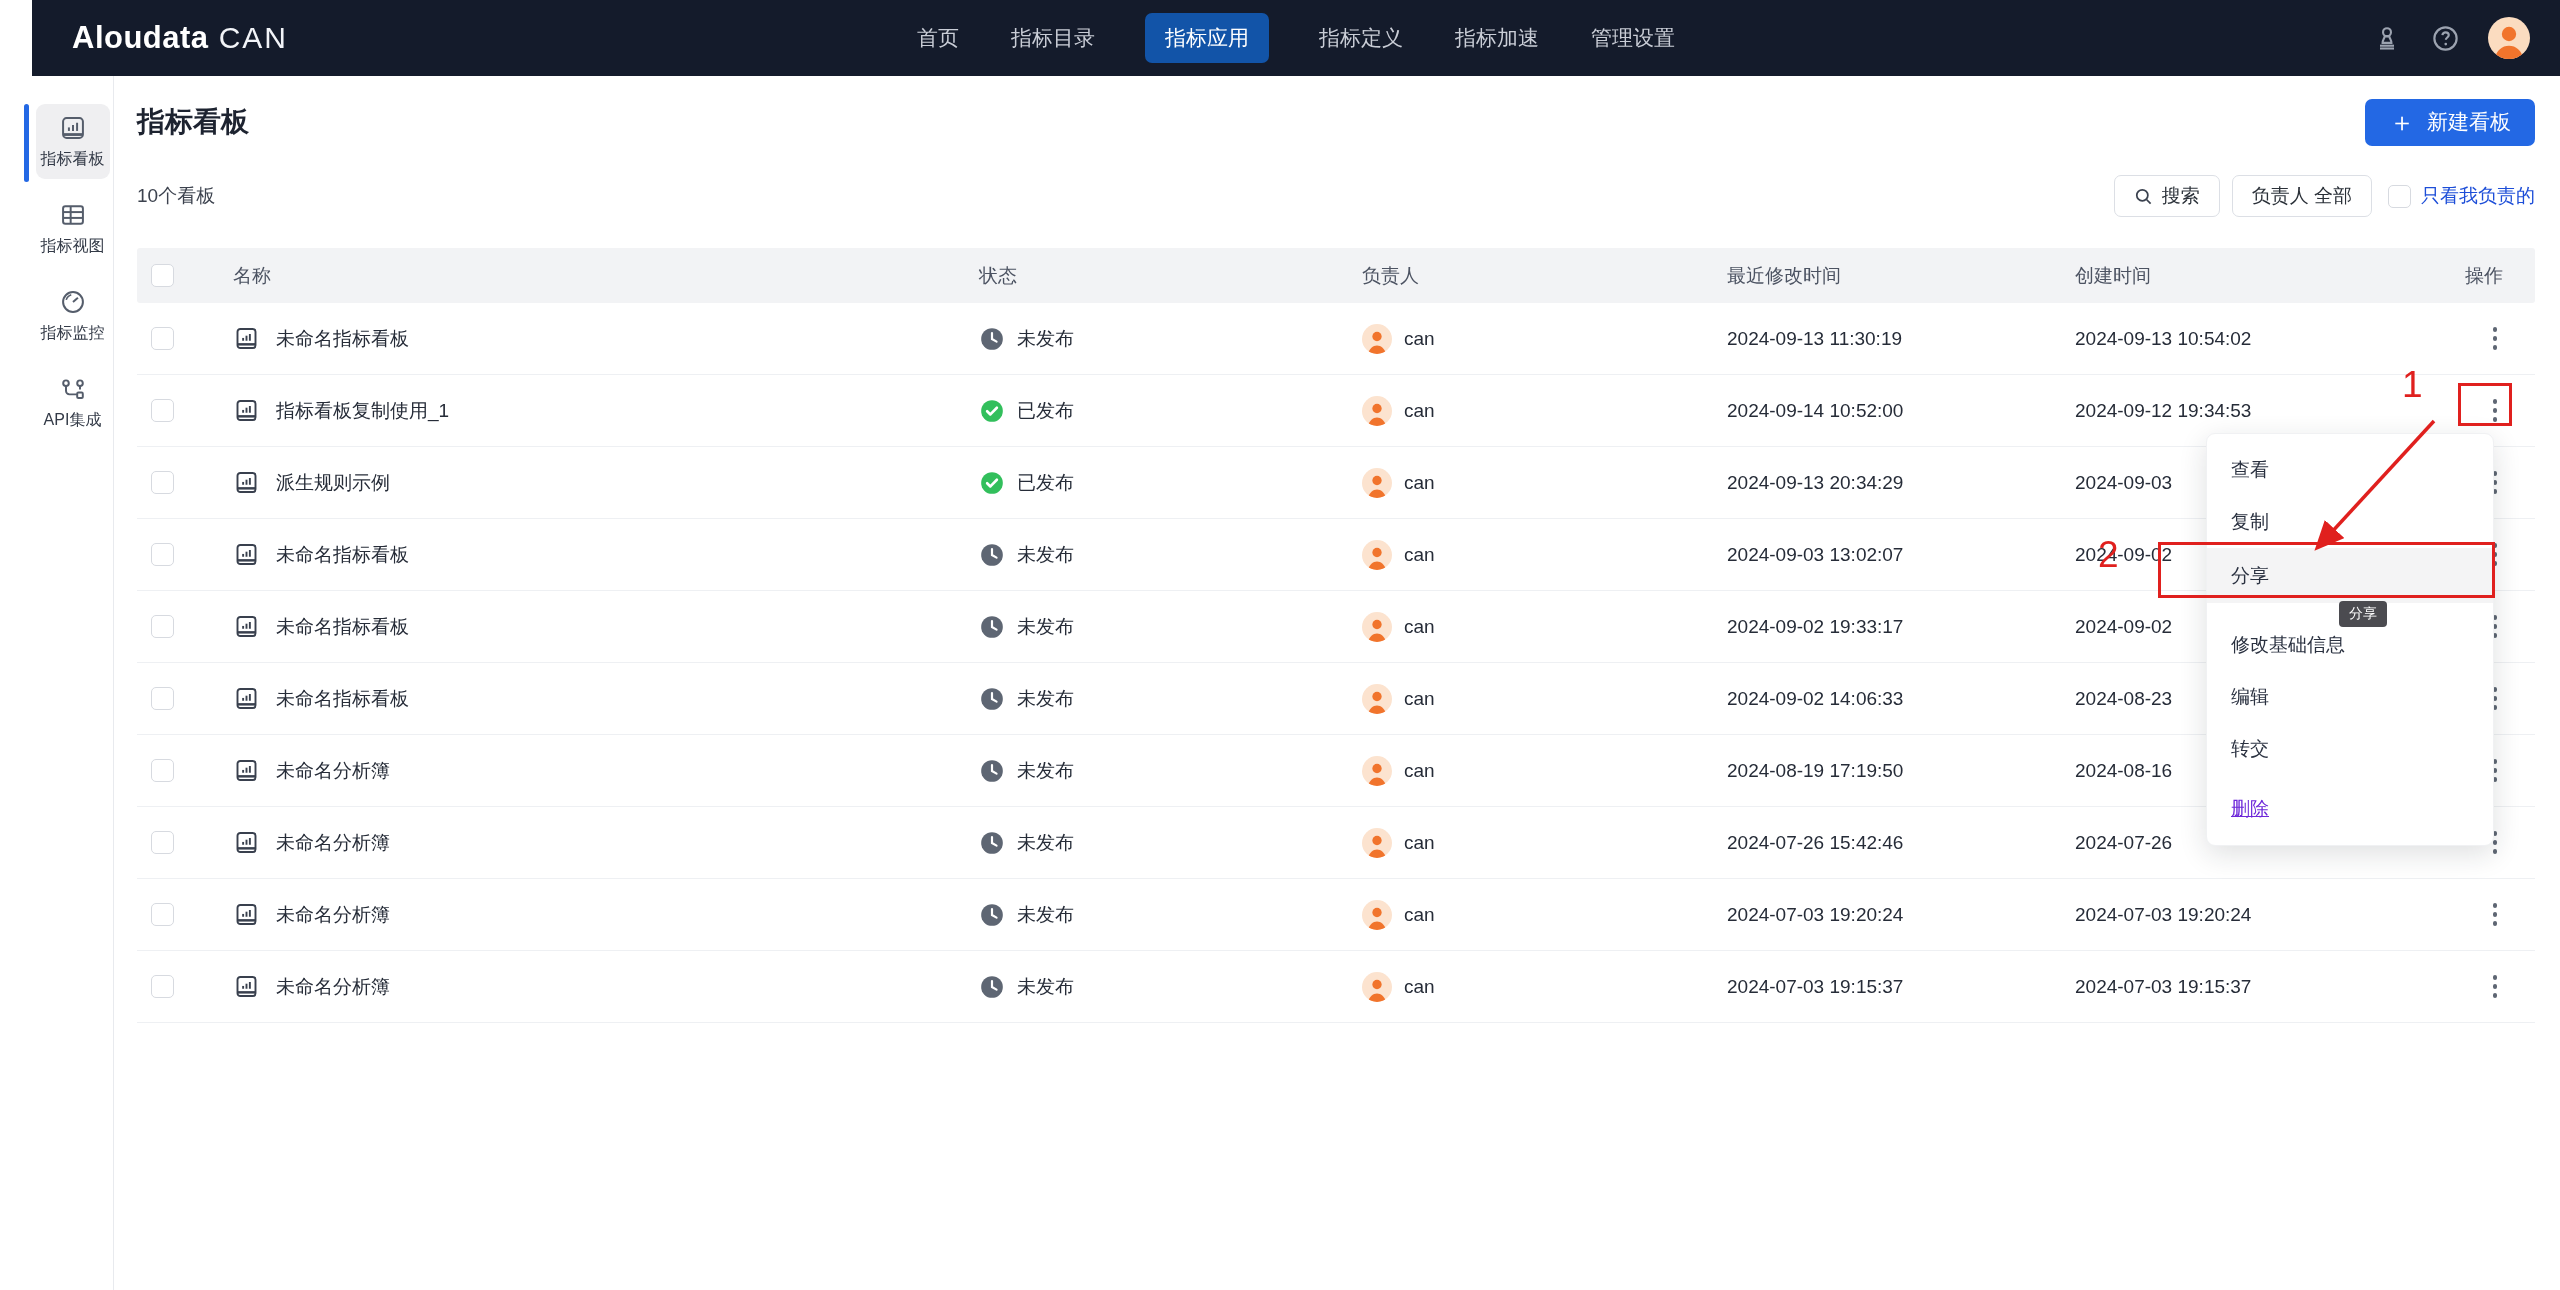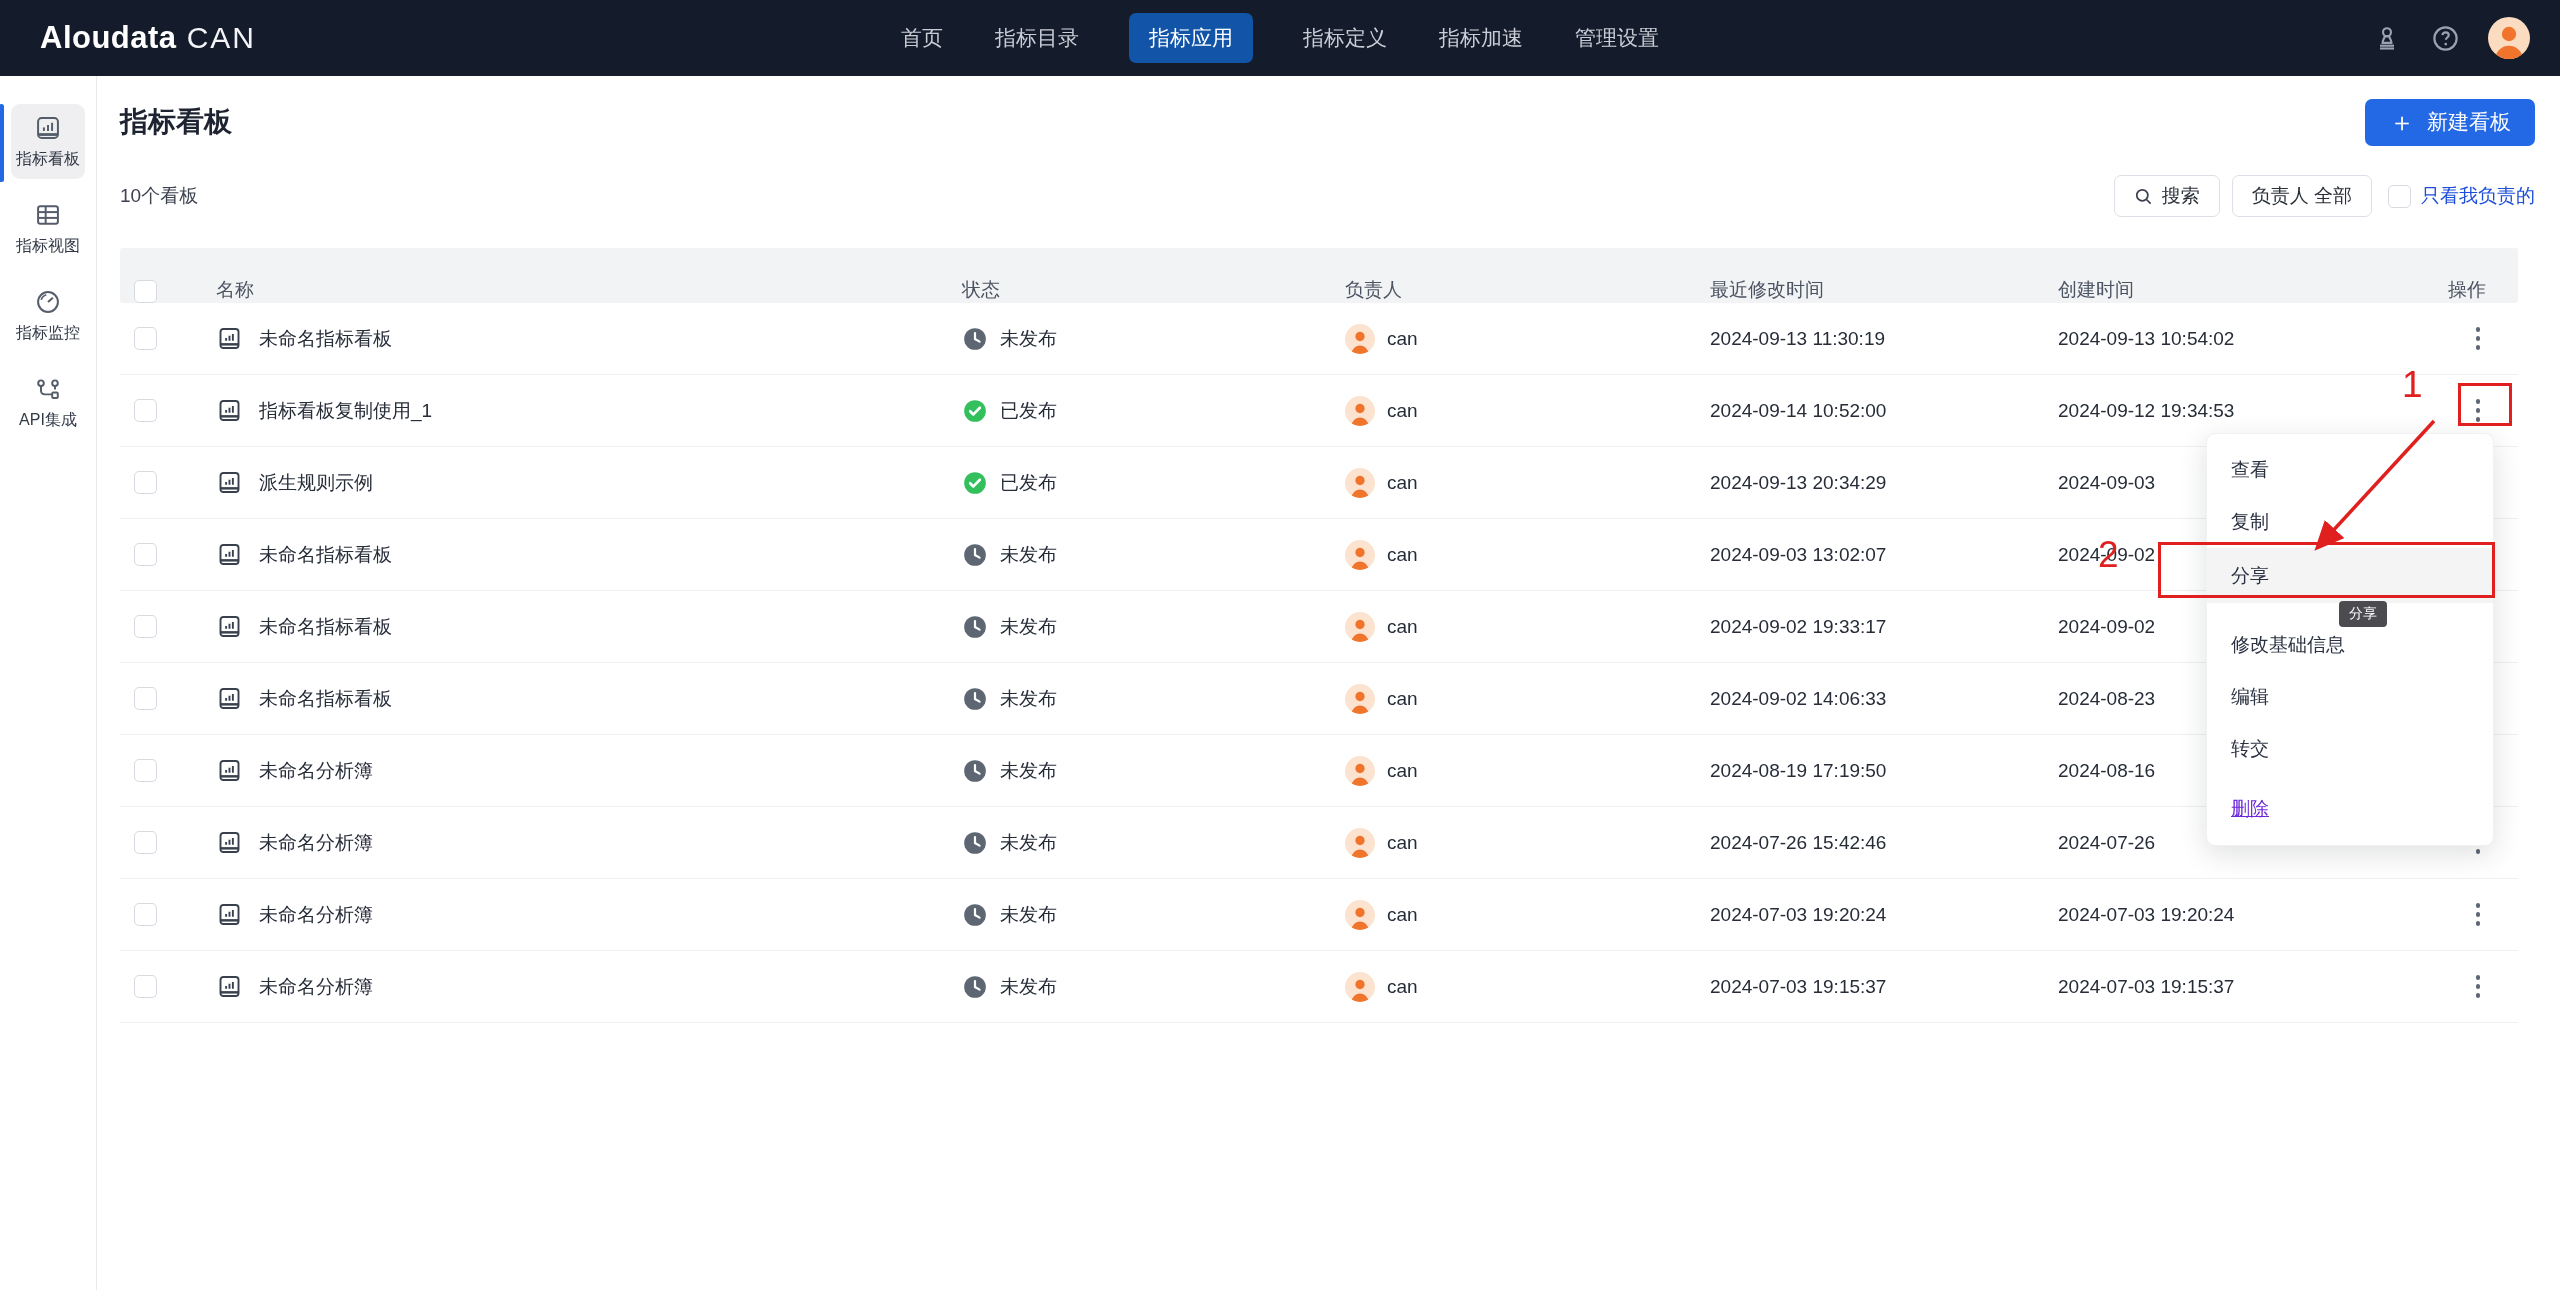--- a/index.html
+++ b/index.html
@@ -1,17 +1,17 @@
 <!DOCTYPE html>
 <html><head>
 <meta charset="utf-8">
 <style>
   * { margin:0; padding:0; box-sizing:border-box; }
   html,body { width:2560px; height:1290px; overflow:hidden; font-family:"Liberation Sans", sans-serif; background:#fff; }
-  .app { position:relative; width:2560px; height:1290px; background:#fff; }
+  .app { position:relative; width:2560px; height:1290px; background:#fff;padding-left:32px; }
 
   
   .topnav { position:relative; height:76px; background:#141B2B; display:flex; align-items:center; padding:0 30px 0 40px; }
   .logo { display:flex; align-items:baseline; gap:10px; color:#fff; }
   .logo-brand { font-size:31px; font-weight:800; letter-spacing:.5px; }
   .logo-suffix { font-size:30px; font-weight:200; letter-spacing:2px; color:#F2F4F8; }
   .nav-items { position:absolute; left:50%; transform:translateX(-50%); display:flex; align-items:center; gap:48px; }
   .nav-item { color:#C9CDD6; font-size:21px; padding:11px 2px; cursor:pointer; white-space:nowrap;font-family:Liberation Mono, monospace; }
   .nav-item.active { background:#1254A8; color:#fff; border-radius:7px; padding:11px 20px; }
   .topnav-right { margin-left:auto; display:flex; align-items:center; gap:28px; }
@@ -38,21 +38,21 @@
   .count-text { font-size:19px; color:#3C424E; }
   .filters { display:flex; align-items:center; gap:12px; }
   .filter-btn { display:flex; align-items:center; gap:9px; height:42px; padding:0 19px; border:1px solid #DCDFE5; border-radius:7px; background:#fff; font-size:19px; color:#2A3038; cursor:pointer; font-family:inherit; }
   .search-ic { width:19px; height:19px; color:#3A414E; }
   .checkbox { width:23px; height:23px; border:1.5px solid #D7DAE0; border-radius:5px; background:#fff; display:inline-block; cursor:pointer; }
   .only-mine { display:flex; align-items:center; gap:10px; margin-left:4px; }
   .only-mine-label { font-size:19px; color:#1d4ed8; white-space:nowrap; }
 
   
   .table { margin-top:30px; width:2398px; }
-  .thead { display:flex; align-items:flex-end; height:55px; background:#F2F3F5; border-radius:3px; font-size:19px; color:#4C5362; }
+  .thead { display:flex; align-items:center; height:55px; background:#F2F3F5; border-radius:3px; font-size:19px; color:#4C5362; }
   .trow { display:flex; align-items:center; height:72px; border-bottom:1px solid #EEF0F3; font-size:19px; color:#262C38; background:#fff; }
   .c-check { width:96px; padding-left:14px; display:flex; align-items:center; }
   .c-name { width:746px; display:flex; align-items:center; gap:16px; }
   .c-status { width:383px; display:flex; align-items:center; gap:12px; }
   .c-owner { width:365px; display:flex; align-items:center; gap:12px; }
   .c-modified { width:348px; }
   .c-created { width:340px; }
   .c-action { flex:1; display:flex; justify-content:flex-end; padding-right:32px; }
   .board-ic { width:27px; height:27px; color:#39404E; flex:none; display:flex; }
   .st-ic { width:26px; height:26px; display:none; }

